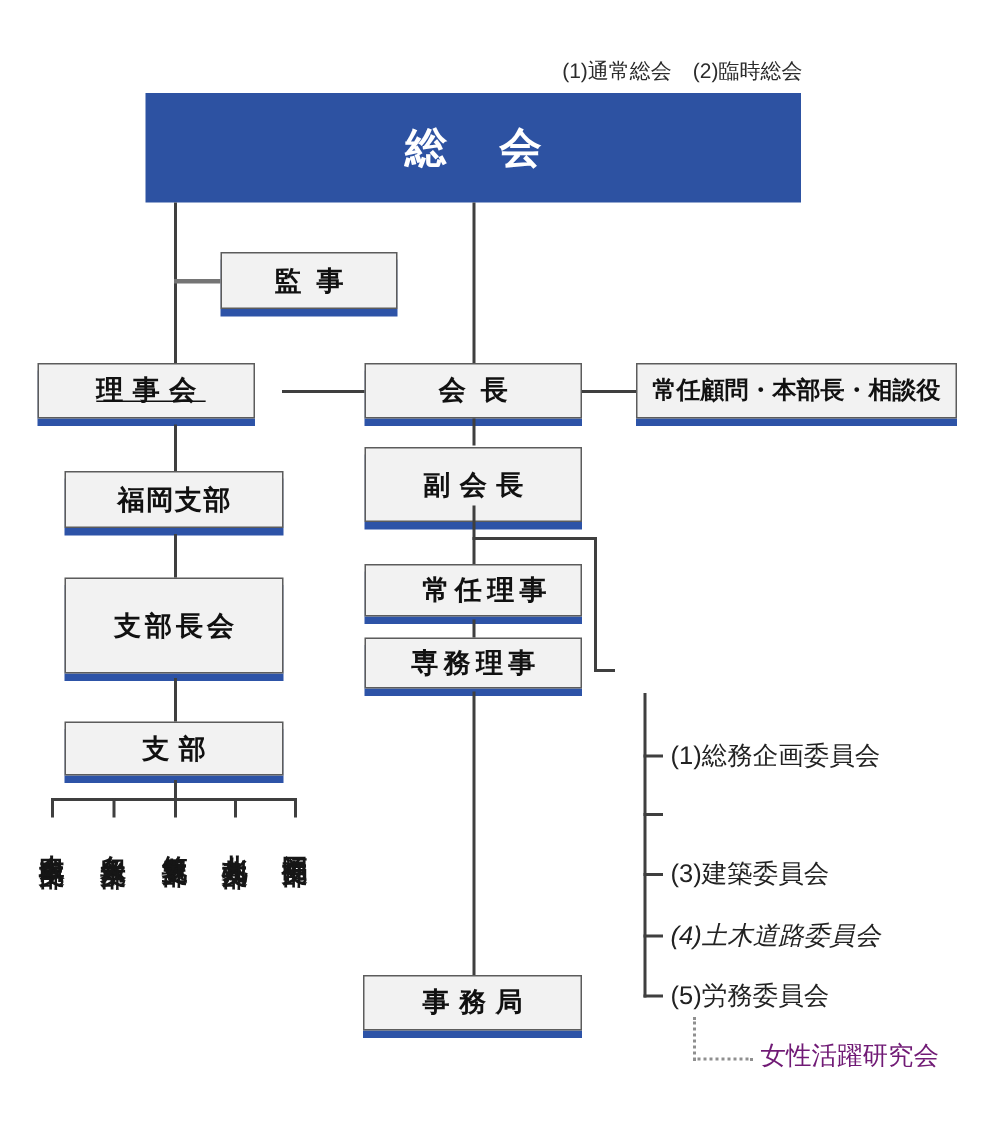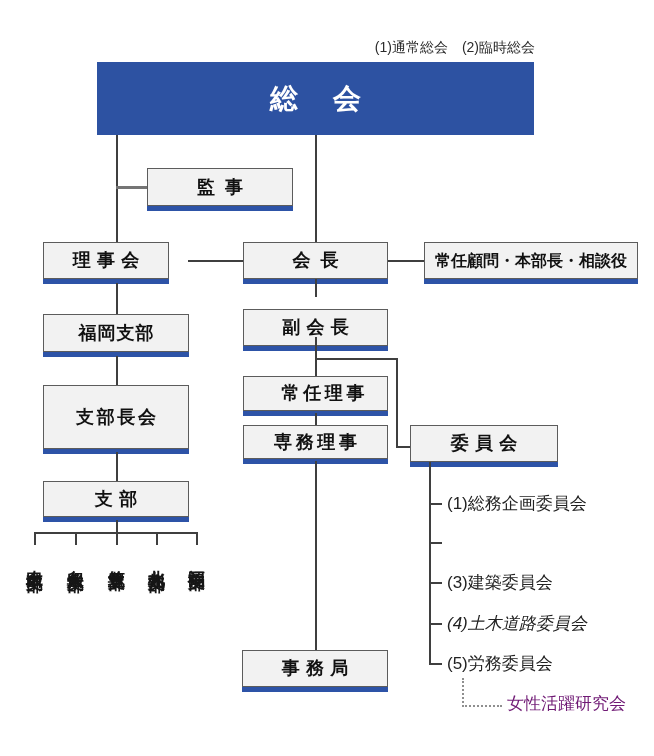--- a/index.html
+++ b/index.html
@@ -112,59 +112,56 @@
 <body>
 
 <div class="canvas">
 
   <div class="note">(1)通常総会　(2)臨時総会</div>
 
   <div class="box primary" style="left:97px; top:62px; width:437px; height:73px;">
     <span class="ls-hero">総会</span>
   </div>
 
-  <div class="box" style="left:147px; top:168px; width:146px; height:38px;">
+  <div class="box" style="left:147px; top:168px; width:118px; height:38px;">
     <span class="ls-l">監事</span>
   </div>
 
-  <div class="box" style="left:43px; top:242px; width:126px; height:37px;">
+  <div class="box" style="left:25px; top:242px; width:145px; height:37px;text-decoration:underline;">
     <span class="ls-m">理事会</span>
   </div>
 
   <div class="box" style="left:243px; top:242px; width:145px; height:37px;">
     <span class="ls-l">会長</span>
   </div>
 
   <div class="box small-label" style="left:424px; top:242px; width:214px; height:37px;">
     <span>常任顧問・本部長・相談役</span>
   </div>
 
-  <div class="box" style="left:243px; top:309px; width:145px; height:37px;">
+  <div class="box" style="left:243px; top:298px; width:145px; height:50px;">
     <span class="ls-m">副会長</span>
   </div>
 
   <div class="box" style="left:43px; top:314px; width:146px; height:38px;">
     <span class="ls-xs">福岡支部</span>
   </div>
 
   <div class="box two-line" style="left:43px; top:385px; width:146px; height:64px;">
     <div>支部長会</div>
   </div>
 
   <div class="box" style="left:243px; top:376px; width:145px; height:35px;padding-left:15px;">
     <span class="ls-s">常任理事</span>
   </div>
 
   <div class="box" style="left:243px; top:425px; width:145px; height:34px;">
     <span class="ls-s">専務理事</span>
   </div>
 
-  <div class="box" style="left:410px; top:425px; width:148px; height:37px;">
-    <span class="ls-m">委員会</span>
-  </div>
 
   <div class="box" style="left:43px; top:481px; width:146px; height:36px;">
     <span class="ls-m">支部</span>
   </div>
 
   <div class="box" style="left:242px; top:650px; width:146px; height:37px;">
     <span class="ls-m">事務局</span>
   </div>
 
   <div class="vline" style="left:116px; top:135px; height:107px;"></div>

